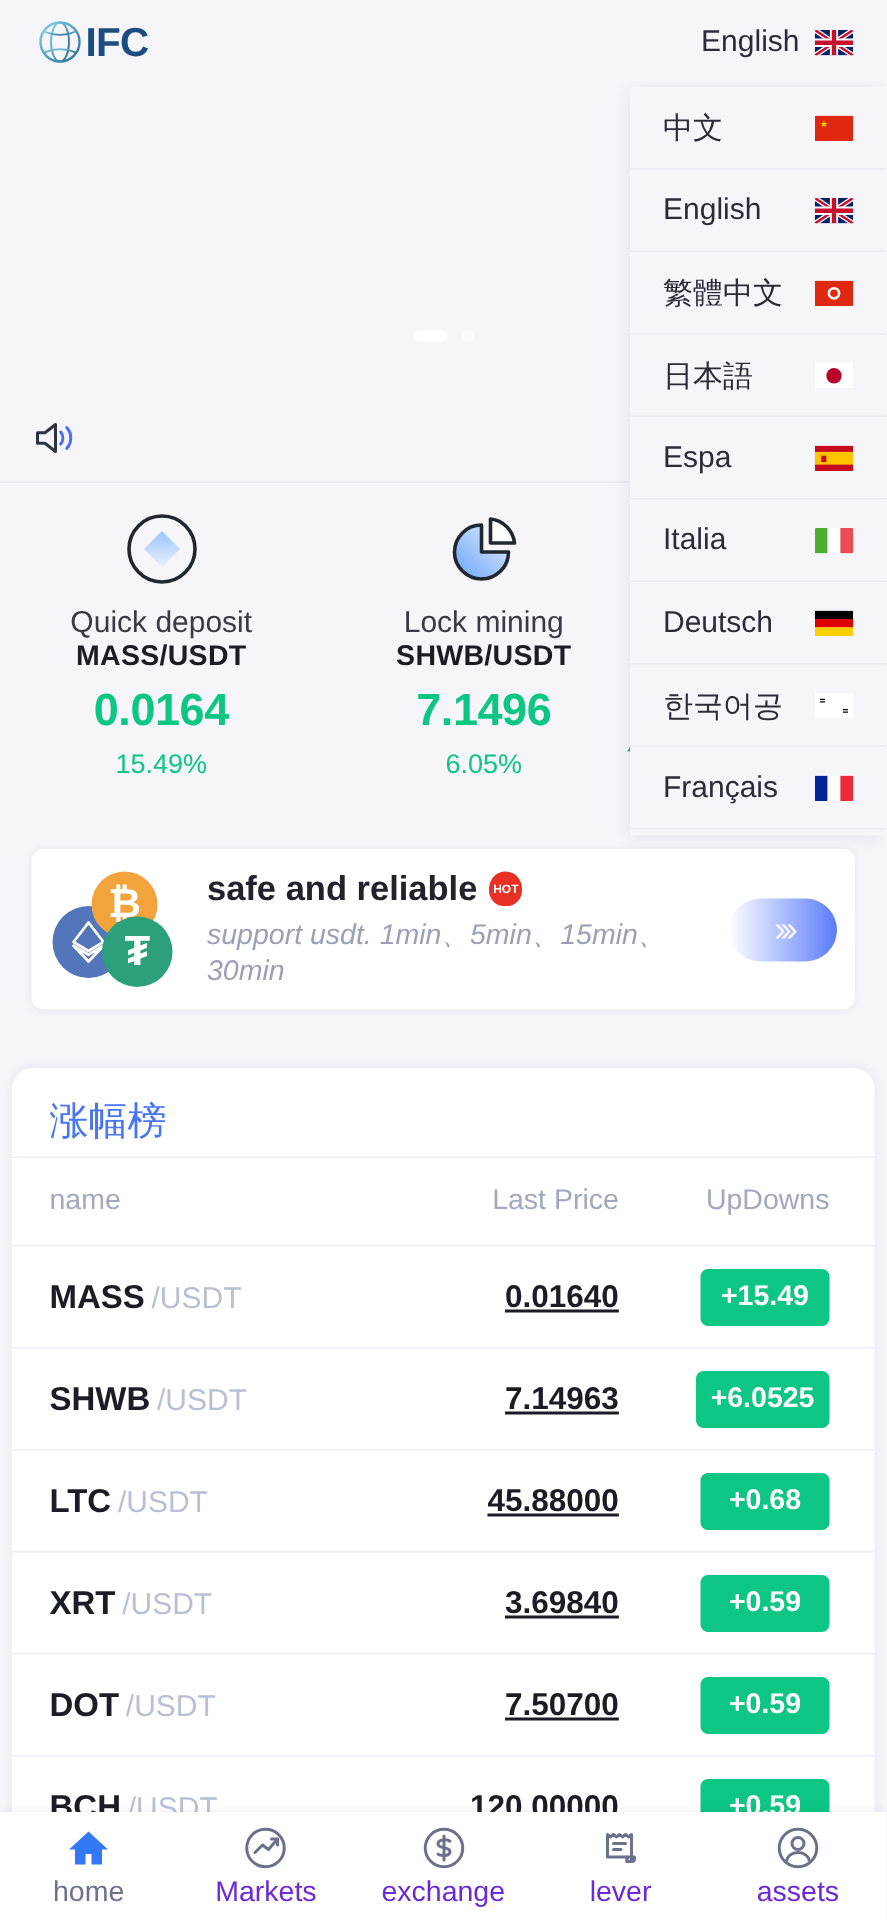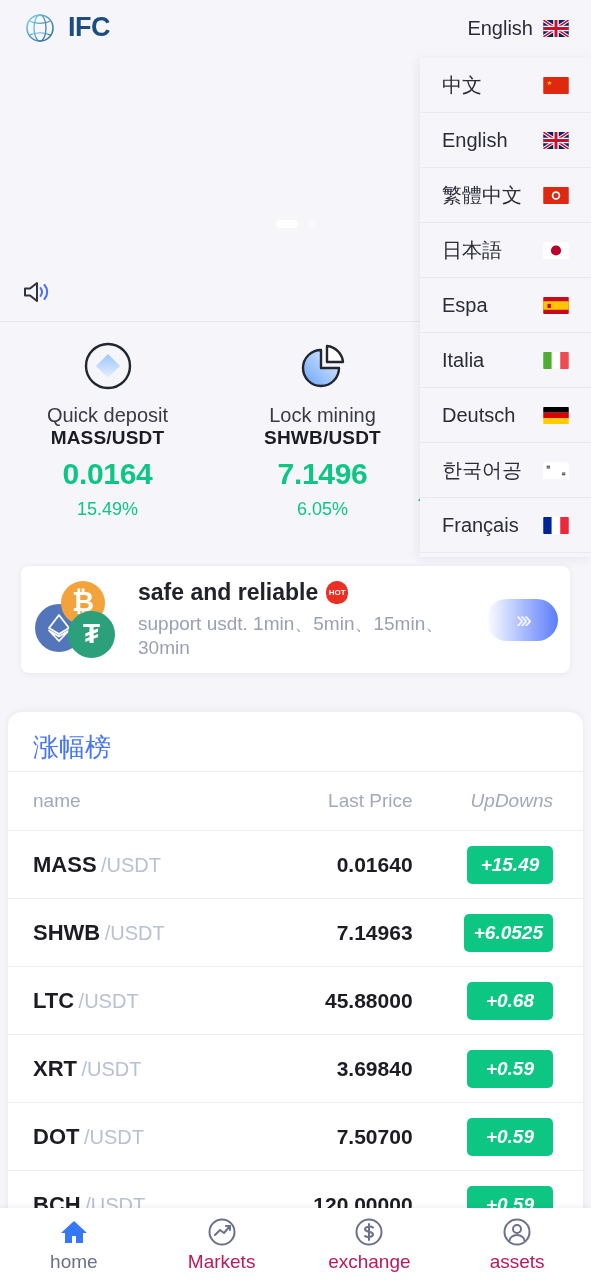--- a/index.html
+++ b/index.html
@@ -6,21 +6,21 @@
   html, body {
     width: 591px; height: 1280px;
     background: #f5f5fa;
     font-family: "Liberation Sans", "DejaVu Sans", sans-serif;
     overflow: hidden;
   }
   .screen { position: relative; width: 591px; height: 1280px; background: #f5f5fa; overflow: hidden; }
 
   
   .header { position: absolute; top: 0; left: 0; width: 591px; height: 58px; }
-  .logo-wrap { position: absolute; left: 24px; top: 12px; display: flex; align-items: flex-start; gap: 12px; }
+  .logo-wrap { position: absolute; left: 24px; top: 12px; display: flex; align-items: center; gap: 1px; }
   .logo-globe { width: 32px; height: 32px; display: block; }
   .logo-text { font-size: 27px; font-weight: bold; color: #1c4d80; letter-spacing: -0.5px; font-family: "Liberation Sans", sans-serif; }
   .lang-btn { position: absolute; right: 22px; top: 17px; display: flex; align-items: center; gap: 10px; }
   .lang-btn-label { font-size: 20px; color: #2c2c38; }
   .flag { width: 26px; height: 17px; display: inline-block; vertical-align: middle; border-radius: 1px; overflow: hidden; }
 
   
   .carousel { position: absolute; left: 0; top: 58px; width: 591px; height: 180px; background: #f5f5fa; }
   .dots { position: absolute; left: 0; right: 0; bottom: 10px; display: flex; justify-content: center; align-items: center; gap: 10px; }
   .dot { width: 8px; height: 8px; border-radius: 50%; background: rgba(255,255,255,0.55); }
@@ -55,50 +55,50 @@
   .coins { position: relative; width: 98px; height: 80px; flex: none; margin-left: 9px; }
   .coin { position: absolute; border-radius: 50%; display: flex; align-items: center; justify-content: center;
       color: #fff; font-weight: bold; }
   .coin-btc { width: 44px; height: 44px; background: #f2a33c; left: 31px; top: 1px; font-size: 27px; }
   .coin-eth { width: 48px; height: 48px; background: #5376bb; left: 5px; top: 24px; }
   .coin-usdt { width: 47px; height: 47px; background: #2ba07a; left: 38px; top: 31px; font-size: 28px; }
   .banner-text { flex: 1; padding-left: 10px; padding-right: 6px; }
   .banner-title { font-size: 23px; font-weight: bold; color: #22222c; display: flex; align-items: center; gap: 8px; }
   .hot-badge { display: inline-flex; align-items: center; justify-content: center; width: 22px; height: 23px;
       background: #ea2f24; border-radius: 50% 50% 45% 45%; color: #fff; font-size: 8px; font-weight: bold; line-height: 1; }
-  .banner-sub { margin-top: 6px; font-size: 19px; color: #9aa0b5; line-height: 1.25; }
+  .banner-sub { margin-top: 6px; font-size: 19px; color: #9aa0b5; line-height: 1.25; font-style: italic; }
   .banner-go { flex: none; width: 72px; height: 42px; margin-right: 12px; border-radius: 21px;
       background: linear-gradient(90deg, rgba(255,255,255,0) 0%, #5b7cfa 100%);
       display: flex; align-items: center; justify-content: center; }
   .chev { color: #ffffff; font-size: 24px; letter-spacing: -4px; opacity: 0.9; }
 
   
   .rank-card { position: absolute; left: 8px; top: 712px; width: 575px; height: 500px; background: #fff;
       border-radius: 14px 14px 0 0; box-shadow: 0 -1px 7px rgba(40,40,70,0.06); overflow: hidden; }
   .rank-title { height: 60px; line-height: 70px; padding-left: 25px; font-size: 26px; color: #4775f5;
       border-bottom: 1px solid #eceef5; }
   .tbl-head { display: flex; align-items: center; height: 58px; padding: 0 30px 0 25px; }
   .tbl-head span { font-size: 19px; color: #a2a8bd; font-weight: normal; }
   .col-name { width: 42%; text-align: left; }
   .col-price { width: 31%; text-align: right; }
-  .col-chg { width: 27%; text-align: right; font-style: italic; }
+  .col-chg { width: 27%; text-align: right; }
   .tbl-row { display: flex; align-items: center; height: 68px; padding: 0 30px 0 25px;
       border-top: 1px solid #eceef5; }
   .sym { font-size: 22px; font-weight: bold; color: #1c1c24; }
   .sym-quote { font-size: 20px; font-weight: normal; color: #b9c0d4; }
-  .price { font-size: 21px; font-weight: bold; color: #1c1c24; }
+  .price { font-size: 21px; font-weight: bold; color: #1c1c24; text-decoration: underline; }
   .chg-pill { display: inline-block; min-width: 86px; padding: 8px 10px; border-radius: 5px;
       background: #0ec683; color: #fff; font-size: 19px; font-weight: bold; text-align: center; }
 
   
   .tabbar { position: absolute; left: 0; bottom: 0; width: 591px; height: 72px; background: #fff;
       box-shadow: 0 -1px 6px rgba(40,40,70,0.08); display: flex; align-items: center; z-index: 40; }
   .tab { flex: 1; display: flex; flex-direction: column; align-items: center; justify-content: center; gap: 3px; }
   .tab-ico { width: 32px; height: 32px; display: block; }
-  .tab-label { font-size: 19px; color: #be185d; }
+  .tab-label { font-size: 19px; color: #6d28d9; }
   .tab.active .tab-label { color: #6b718a; }
 </style>
 </head>
 <body>
 
 <div class="screen">
 
   <div class="header">
     <div class="logo-wrap">
       <span>
@@ -426,20 +426,31 @@
       <span>
         <svg class="tab-ico" viewBox="0 0 32 32">
           <circle cx="16" cy="16" r="12.5" fill="none" stroke="#6b718a" stroke-width="2"></circle>
           <path d="M20 11.5 c-1.5-1.3-8-1.6-8 1.8 0 3.3 8 1.7 8 5 0 3.4-6.5 3.1-8 1.8" fill="none" stroke="#6b718a" stroke-width="2" stroke-linecap="round"></path>
           <line x1="16" y1="8" x2="16" y2="24" stroke="#6b718a" stroke-width="2" stroke-linecap="round"></line>
         </svg>
       </span>
       <span class="tab-label">exchange</span>
     </div>
 
+    <div class="tab">
+      <span>
+        <svg class="tab-ico" viewBox="0 0 32 32">
+          <path d="M7 7 l2 1.6 L11 7 l2 1.6 L15 7 l2 1.6 L19 7 l2 1.6 L23 7 v18 h-3 v-3 H7 Z" fill="none" stroke="#6b718a" stroke-width="2" stroke-linejoin="round"></path>
+          <path d="M20 22 h5 v1.5 a1.5 1.5 0 0 1 -1.5 1.5 H20 Z" fill="none" stroke="#6b718a" stroke-width="2" stroke-linejoin="round"></path>
+          <line x1="11" y1="13" x2="19" y2="13" stroke="#6b718a" stroke-width="2" stroke-linecap="round"></line>
+          <line x1="11" y1="17" x2="16" y2="17" stroke="#6b718a" stroke-width="2" stroke-linecap="round"></line>
+        </svg>
+      </span>
+      <span class="tab-label">lever</span>
+    </div>
 
 
     <div class="tab">
       <span>
         <svg class="tab-ico" viewBox="0 0 32 32">
           <circle cx="16" cy="16" r="12.5" fill="none" stroke="#6b718a" stroke-width="2"></circle>
           <circle cx="16" cy="13" r="4" fill="none" stroke="#6b718a" stroke-width="2"></circle>
           <path d="M8.5 25 a7.5 6 0 0 1 15 0" fill="none" stroke="#6b718a" stroke-width="2"></path>
         </svg>
       </span>

